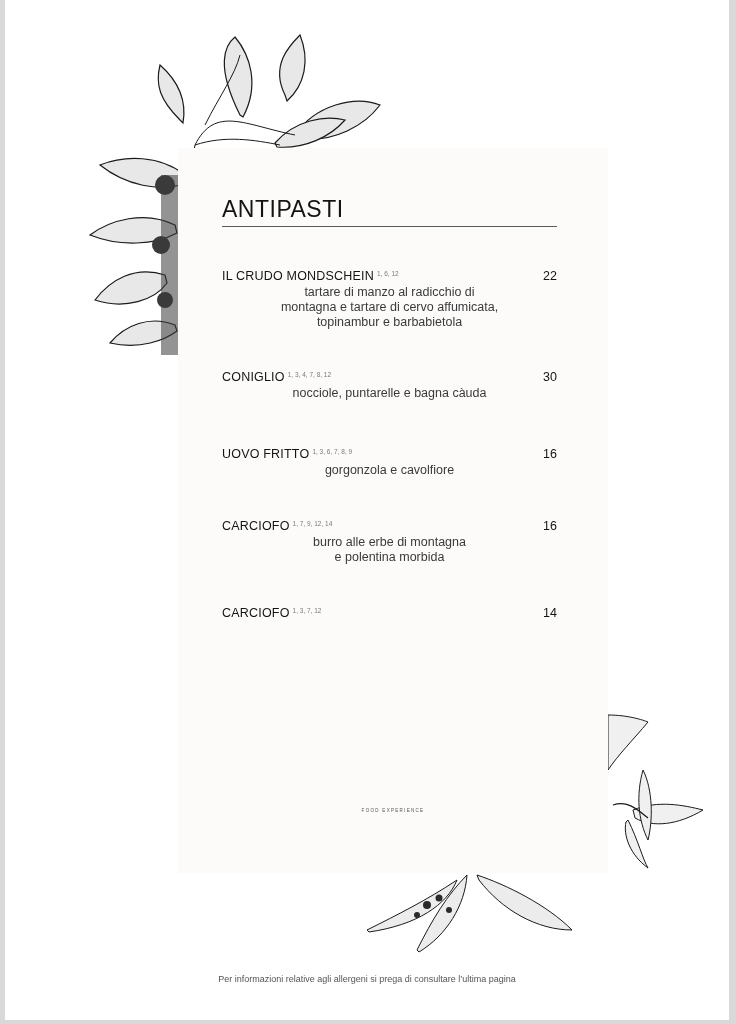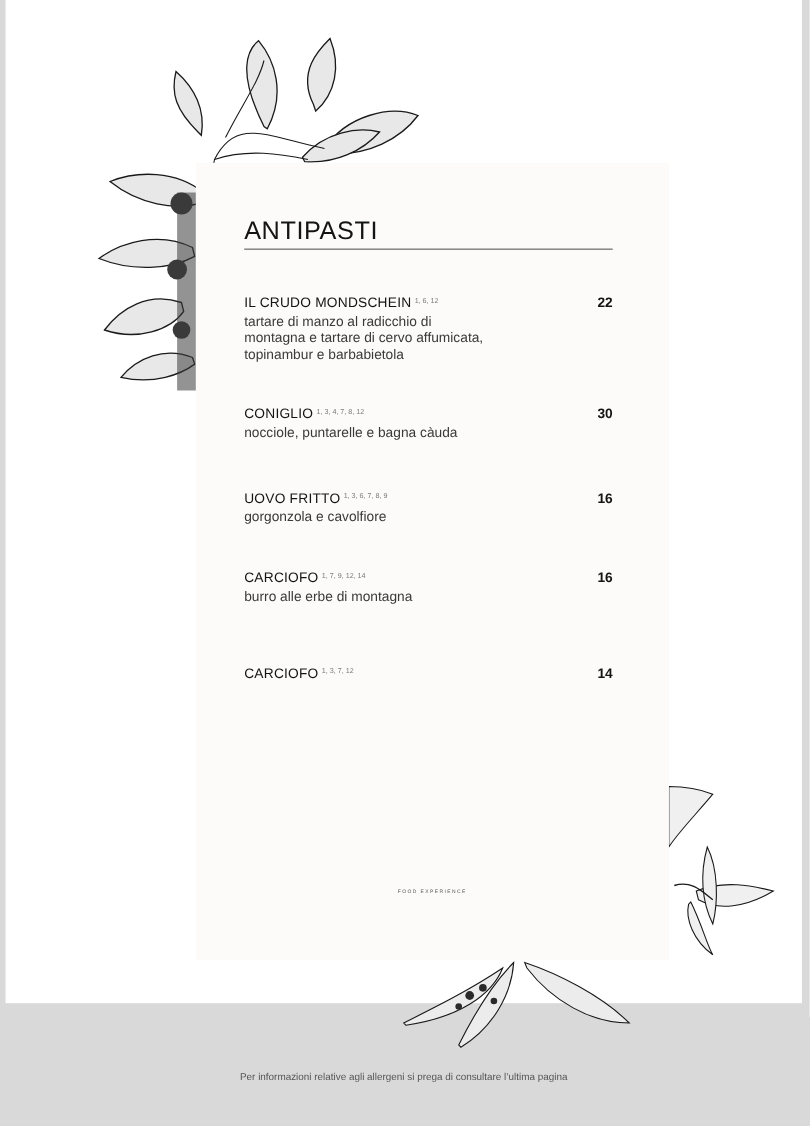--- a/index.html
+++ b/index.html
@@ -2,21 +2,21 @@
 <html><head>
 <meta charset="utf-8">
 <style>
   html, body { margin: 0; padding: 0; }
   body {
     width: 736px; height: 1024px; position: relative; overflow: hidden;
     background: #d9d9d9;
     font-family: "Liberation Sans", "DejaVu Sans", sans-serif;
   }
   .page {
-    position: absolute; left: 5px; top: 0; width: 724px; height: 912px;
+    position: absolute; left: 5px; top: 0; width: 724px; height: 1020px;
     background: #ffffff;
   }
   .panel {
     position: absolute; left: 178px; top: 148px; width: 430px; height: 725px;
     background: #fcfbfa;
     z-index: 2;
   }
   .botanical { position: absolute; z-index: 1; }
   .botanical svg { display: block; }
   .title {
@@ -27,22 +27,22 @@
   .divider {
     position: absolute; left: 44px; top: 78px; width: 335px; height: 1px;
     background: #5a5a5a;
   }
   .item { position: absolute; left: 44px; width: 335px; }
   .item-head { display: flex; justify-content: space-between; align-items: baseline; }
   .item-name {
     font-size: 12.5px; font-weight: 400; color: #141414; letter-spacing: 0.2px;
   }
   .allergens { font-size: 6.5px; color: #7a7a7a; font-weight: 400; margin-left: 3px; vertical-align: 4px; }
-  .price { font-size: 12.5px; font-weight: 700; color: #141414; }
-  .desc { font-size: 12.5px; color: #3a3a3a; line-height: 15px; margin-top: 1px; }
+  .price { font-size: 12.5px; font-weight: 400; color: #141414; }
+  .desc { font-size: 12.5px; color: #3a3a3a; line-height: 15px; margin-top: 1px; text-align: center; }
   .desc span { display: block; }
   .logo {
     position: absolute; left: 0; width: 100%; top: 658px; text-align: center;
   }
   .logo-word {
     font-family: "DejaVu Serif", serif; font-size: 21px; font-weight: 700; color: #1a1a1a;
     letter-spacing: 0.5px; font-style: italic;
   }
   .logo-tag {
     font-size: 4.5px; letter-spacing: 1.3px; color: #555; margin-top: 2px;
@@ -147,20 +147,21 @@
       </div>
     </div>
 
     <div class="item" style="top:368px;">
       <div class="item-head">
         <span><span class="item-name">CARCIOFO</span><span class="allergens">1, 7, 9, 12, 14</span></span>
         <span class="price">16</span>
       </div>
       <div class="desc">
         <span>burro alle erbe di montagna</span>
+        <span>e polentina morbida</span>
       </div>
     </div>
 
     <div class="item" style="top:455px;">
       <div class="item-head">
         <span><span class="item-name">CARCIOFO</span><span class="allergens">1, 3, 7, 12</span></span>
         <span class="price">14</span>
       </div>
     </div>
 

